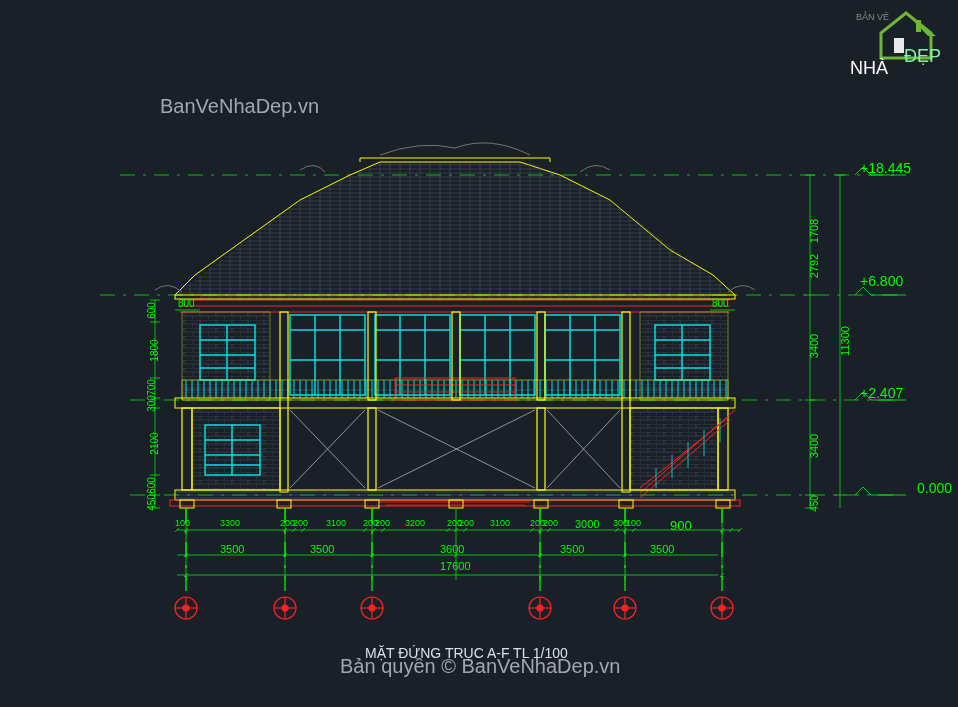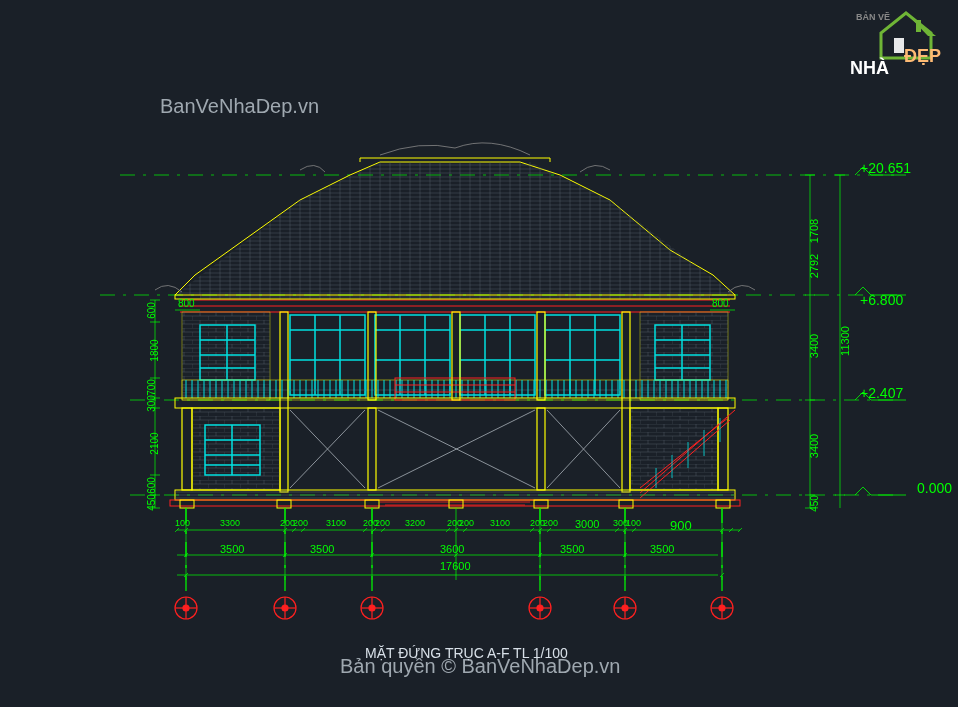--- a/index.html
+++ b/index.html
@@ -31,37 +31,37 @@
   }
   .label.green { color: #00ff00; }
   .label.white { color: #d8e0e8; }
   .logo {
     position: absolute;
     top: 8px;
     right: 12px;
   }
   .logo-text {
     position: absolute;
-    font-weight: bold;
+    font-weight: normal;
     font-size: 11px;
   }
 </style>
 </head>
 <body>
 
 <div class="logo">
   <svg width="90" height="60" viewBox="0 0 90 60">
     <path d="M 50 5 L 75 25 L 75 50 L 25 50 L 25 25 Z" fill="none" stroke="#6fb536" stroke-width="3"></path>
     <path d="M 50 5 L 80 28 L 72 28" fill="#6fb536"></path>
     <rect x="60" y="12" width="5" height="12" fill="#6fb536"></rect>
     <rect x="38" y="30" width="10" height="15" fill="#fff" opacity="0.9"></rect>
   </svg>
   <span class="logo-text" style="top:4px;left:0;color:#888;font-size:9px">BẢN VẼ</span>
   <span class="logo-text" style="top:50px;left:-6px;color:#fff;font-size:18px">NHÀ</span>
-  <span class="logo-text" style="top:38px;left:48px;color:#fdba74;font-size:18px">ĐẸP</span>
+  <span class="logo-text" style="top:38px;left:48px;color:#86efac;font-size:18px">ĐẸP</span>
 </div>
 
 <div class="watermark-text" style="top:95px;left:160px">BanVeNhaDep.vn</div>
 
 <div class="watermark-text" style="top:655px;left:340px">Bản quyền © BanVeNhaDep.vn</div>
 
 <svg class="canvas" viewBox="0 0 958 707">
 
   <g stroke="#00ff00" stroke-width="0.7" stroke-dasharray="15,8,3,8">
     <line x1="120" y1="175" x2="900" y2="175"></line>
@@ -541,22 +541,22 @@
     <line x1="150" y1="508" x2="160" y2="508"></line>
   </g>
 
   <g stroke="#00ff00" stroke-width="0.7">
     <line x1="175" y1="310" x2="200" y2="310"></line>
     <line x1="710" y1="310" x2="735" y2="310"></line>
   </g>
 
 </svg>
 
-<div class="label green" style="top:160px;left:860px">+20.651</div>
-<div class="label green" style="top:292px;left:860px">+6.800</div>
+<div class="label green" style="top:160px;left:860px">+18.445</div>
+<div class="label green" style="top:273px;left:860px">+6.800</div>
 <div class="label green" style="top:385px;left:860px">+2.407</div>
 <div class="label green" style="top:480px;left:917px">0.000</div>
 
 <div class="label green" style="top:225px;left:802px;transform:rotate(-90deg);font-size:11px">1708</div>
 <div class="label green" style="top:260px;left:802px;transform:rotate(-90deg);font-size:11px">2792</div>
 <div class="label green" style="top:340px;left:802px;transform:rotate(-90deg);font-size:11px">3400</div>
 <div class="label green" style="top:440px;left:802px;transform:rotate(-90deg);font-size:11px">3400</div>
 <div class="label green" style="top:335px;left:830px;transform:rotate(-90deg);font-size:11px">11300</div>
 <div class="label green" style="top:498px;left:806px;transform:rotate(-90deg);font-size:10px">450</div>
 

